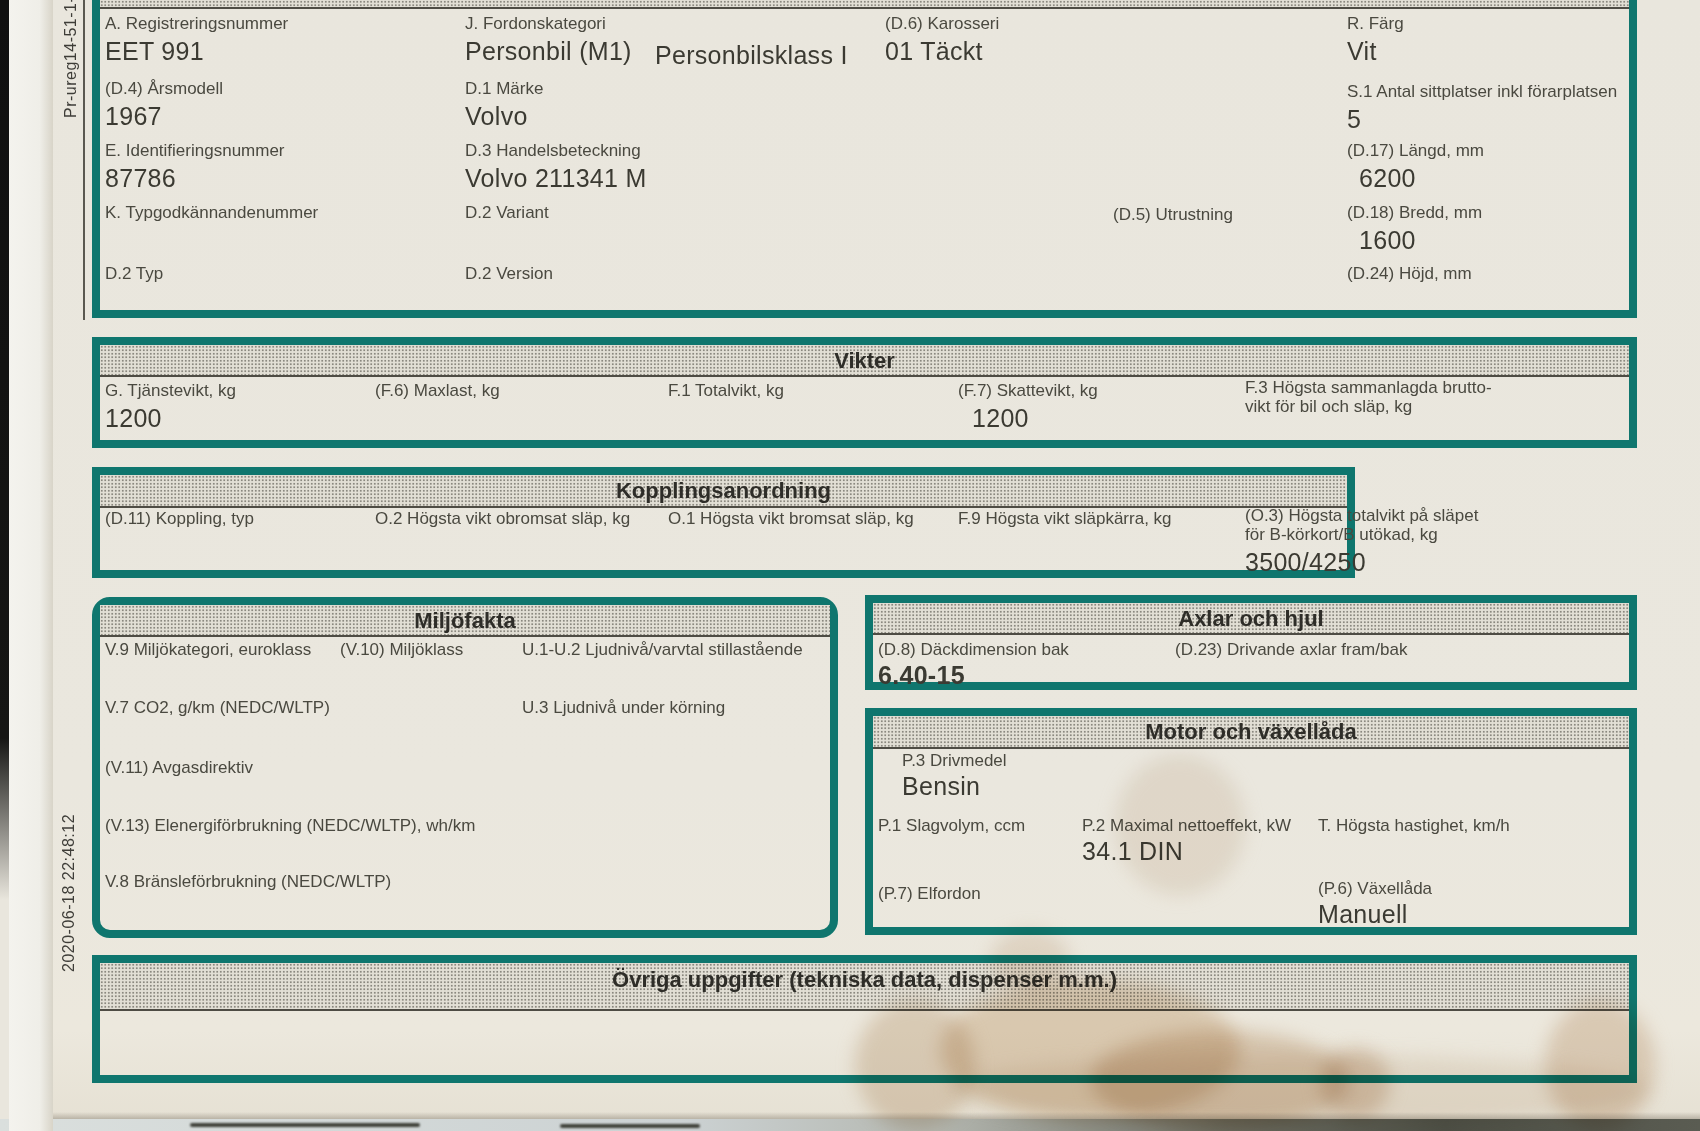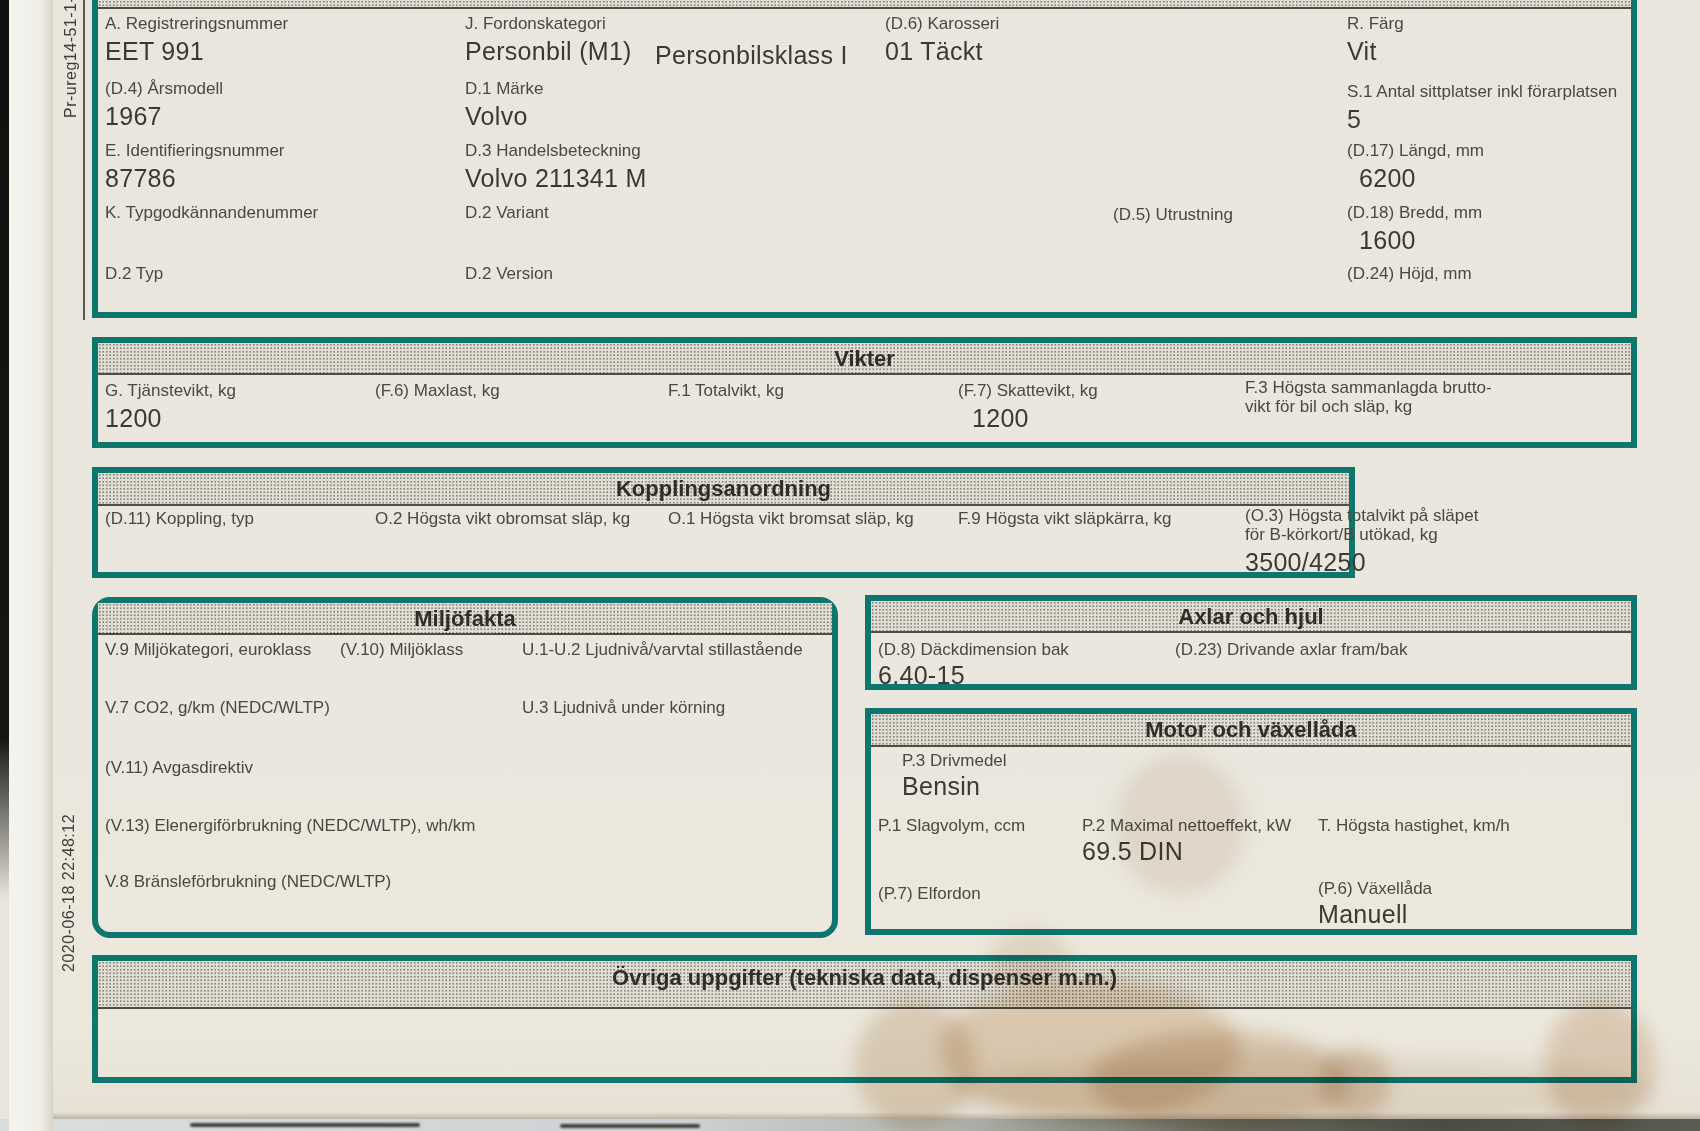--- a/index.html
+++ b/index.html
@@ -20,21 +20,21 @@
            background:linear-gradient(to right,#dadfdd 0%,#ccd2d3 40%,#b4b7b0 55%,#6b6d62 72%,#4c4e44 85%,#5a5c52 100%); }
   .smudge { position:absolute; height:4px; background:#3f4139; border-radius:2px; filter:blur(1px); }
 
   
   .vtext { position:absolute; transform:rotate(-90deg); transform-origin:0 0;
            white-space:nowrap; color:#3e3d38; font-size:16px; letter-spacing:.5px; }
 
   .extra-vline { position:absolute; left:83px; top:0; width:2px; height:320px; background:#5a5850; }
 
   
-  .box { position:absolute; border:6px solid #0f766e; }
+  .box { position:absolute; border:8px solid #0f766e; }
   .band { position:relative; width:100%; text-align:center; font-weight:bold;
           font-size:22px; color:#2e2d28; border-bottom:2px solid #4e4c44;
           background-color:#e2dfd5;
           background-image:radial-gradient(rgba(66,64,56,.55) .8px, rgba(0,0,0,0) 1.15px);
           background-size:3.5px 3.5px; }
 
   
   .field { position:absolute; }
   .flabel { font-size:17px; color:#4a4940; white-space:pre-line; line-height:1.12; }
   .fvalue { font-size:25px; color:#3b3a32; margin-top:4px; letter-spacing:.3px; }
@@ -223,41 +223,41 @@
   <div class="field" style="left:105px; top:872px;">
     <div class="flabel">V.8 Bränsleförbrukning (NEDC/WLTP)</div>
 
   </div>
 
   <div class="box" style="left:865px; top:595px; width:772px; height:95px;">
     <div class="band" style="height:32px; line-height:31px;">Axlar och hjul</div>
   </div>
   <div class="field" style="left:878px; top:640px;">
     <div class="flabel">(D.8) Däckdimension bak</div>
-    <div class="fvalue" style="margin-top:2px;">6.40-15</div>
+    <div class="fvalue" style="margin-top:2px;font-weight:bold;">6.40-15</div>
   </div>
   <div class="field" style="left:1175px; top:640px;">
     <div class="flabel">(D.23) Drivande axlar fram/bak</div>
 
   </div>
 
   <div class="box" style="left:865px; top:708px; width:772px; height:227px;">
     <div class="band" style="height:33px; line-height:32px;">Motor och växellåda</div>
   </div>
   <div class="field" style="left:878px; top:751px;margin-left:24px;">
     <div class="flabel">P.3 Drivmedel</div>
     <div class="fvalue" style="margin-top:2px;">Bensin</div>
   </div>
   <div class="field" style="left:878px; top:816px;">
     <div class="flabel">P.1 Slagvolym, ccm</div>
 
   </div>
   <div class="field" style="left:1082px; top:816px;">
     <div class="flabel">P.2 Maximal nettoeffekt, kW</div>
-    <div class="fvalue" style="margin-top:2px;">69.5 DIN</div>
+    <div class="fvalue" style="margin-top:2px;">34.1 DIN</div>
   </div>
   <div class="field" style="left:1318px; top:816px;">
     <div class="flabel">T. Högsta hastighet, km/h</div>
 
   </div>
   <div class="field" style="left:878px; top:884px;">
     <div class="flabel">(P.7) Elfordon</div>
 
   </div>
   <div class="field" style="left:1318px; top:879px;">

